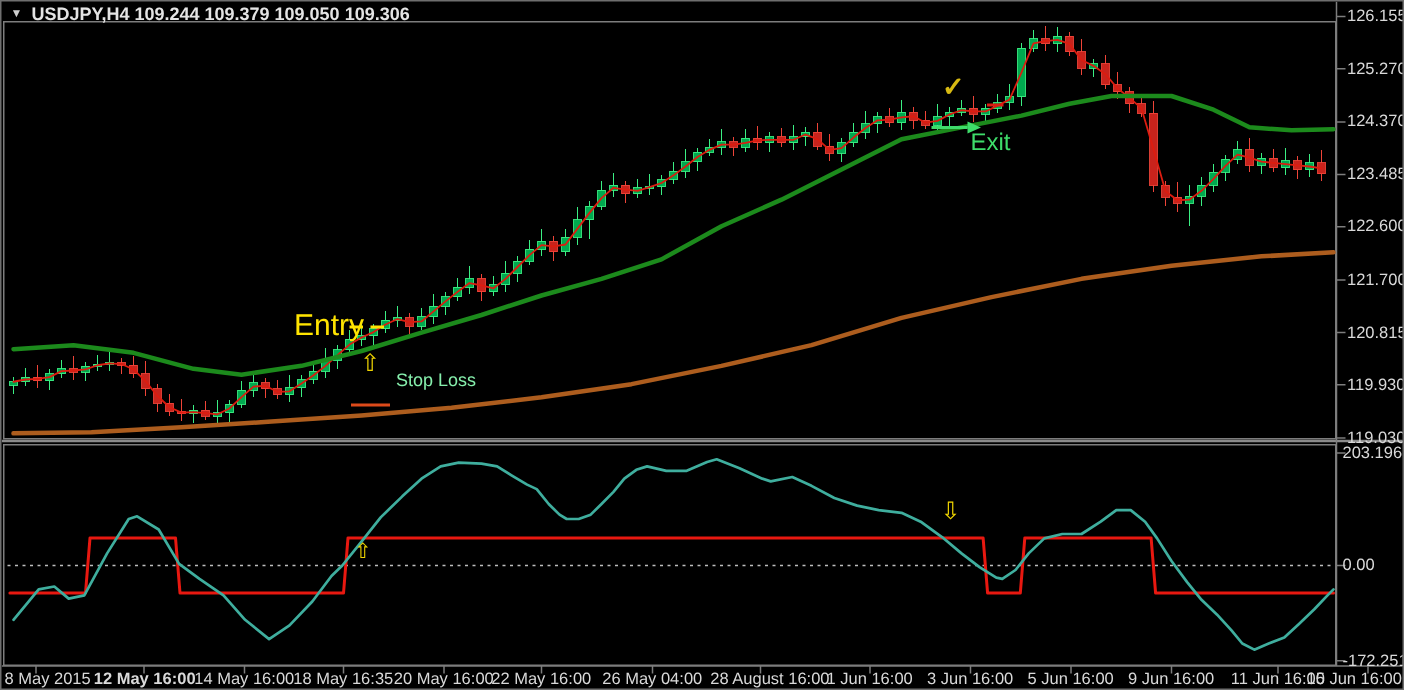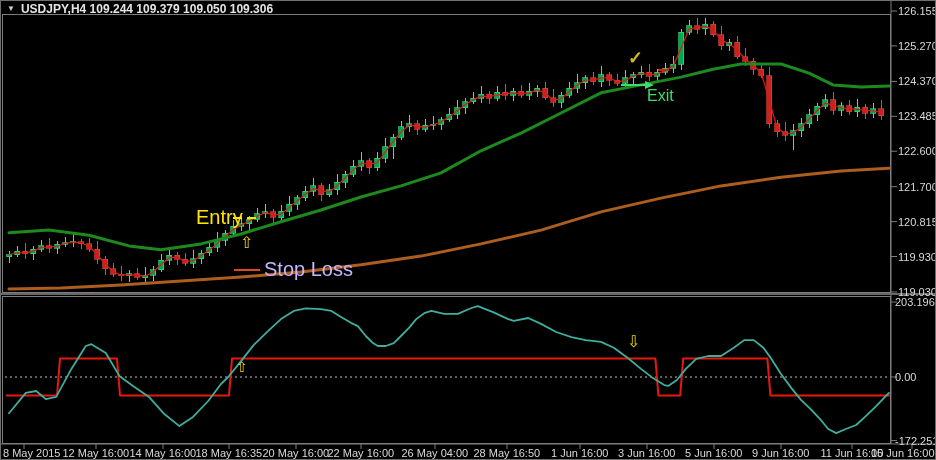--- a/index.html
+++ b/index.html
@@ -4,21 +4,21 @@
 <style>
   html,body{margin:0;padding:0;background:#222;}
   #stage{position:relative;width:936px;height:460px;background:#000;overflow:hidden;
          font-family:"Liberation Sans",sans-serif;border:1px solid #6e6e6e;box-sizing:border-box;text-align:right;}
   #chart-svg{position:absolute;left:0;top:0;}
   .lbl{position:absolute;white-space:nowrap;}
   .quote{left:6px;top:1px;color:#e4e4e4;font-size:12px;font-weight:bold;}
   .quote .tri{color:#cfcfcf;font-size:8px;vertical-align:2px;margin-right:6px;}
   .ttf{left:8px;top:297px;color:#e6e6e6;font-size:12px;}
   .entry{left:195px;top:205px;color:#ffe400;font-size:20px;}
-  .stoploss{left:263px;top:257px;color:#c4b5fd;font-size:20px;}
+  .stoploss{left:263px;top:245px;color:#86efac;font-size:12px;}
   .exit{left:646px;top:86px;color:#3edc6a;font-size:16px;}
   .signal{left:222px;top:379px;color:#e8c800;font-size:15px;}
   .arrow{color:#efd400;line-height:1;}
   .a-entry{left:239px;top:234px;font-size:16px;}
   .a-signal{left:235px;top:359px;font-size:14px;}
   .a-down{left:626px;top:333px;font-size:16px;}
   .check{left:627px;top:46px;color:#d7b912;font-size:18px;font-weight:bold;}
   .axis-y{position:absolute;color:#d9d9d9;font-size:11px;}
   .axis-x{position:absolute;color:#d9d9d9;font-size:11px;}
 </style>
@@ -316,27 +316,27 @@
       <span class="axis-y" style="left: 897px; top: 179.705px;">121.700</span>
       <span class="axis-y" style="left: 897px; top: 214.61px;">120.815</span>
       <span class="axis-y" style="left: 897px; top: 249.514px;">119.930</span>
       <span class="axis-y" style="left: 897px; top: 285.01px;">119.030</span>
       <span class="axis-y" style="left: 894px; top: 295.021px;">203.1962</span>
       <span class="axis-y" style="left: 894px; top: 370px;">0.00</span>
       <span class="axis-y" style="left: 894px; top: 433.561px;">-172.2519</span>
     </div>
   <div id="xlabels">
       <span class="axis-x" style="top: 446px; left: 2px;">8 May 2015</span>
-      <span class="axis-x" style="top: 446px; left: 61.5px;">12 May 16:00</span>
+      <span class="axis-x" style="top: 446px; left: 61.5px; font-weight: bold;">12 May 16:00</span>
       <span class="axis-x" style="top: 446px; left: 128.5px;">14 May 16:00</span>
       <span class="axis-x" style="top: 446px; left: 194.5px;">18 May 16:35</span>
       <span class="axis-x" style="top: 446px; left: 261.5px;">20 May 16:00</span>
       <span class="axis-x" style="top: 446px; left: 326.5px;">22 May 16:00</span>
       <span class="axis-x" style="top: 446px; left: 400.5px;">26 May 04:00</span>
-      <span class="axis-x" style="top: 446px; left: 472.5px;">28 May 16:50</span>
+      <span class="axis-x" style="top: 446px; left: 472.5px;">28 August 16:00</span>
       <span class="axis-x" style="top: 446px; left: 550px;">1 Jun 16:00</span>
       <span class="axis-x" style="top: 446px; left: 617px;">3 Jun 16:00</span>
       <span class="axis-x" style="top: 446px; left: 684px;">5 Jun 16:00</span>
       <span class="axis-x" style="top: 446px; left: 751px;">9 Jun 16:00</span>
       <span class="axis-x" style="top: 446px; left: 819.5px;">11 Jun 16:00</span>
       <span class="axis-x" style="top: 446px; left: 870px;">15 Jun 16:00</span>
     </div>
 </div>
 
 </body></html>

